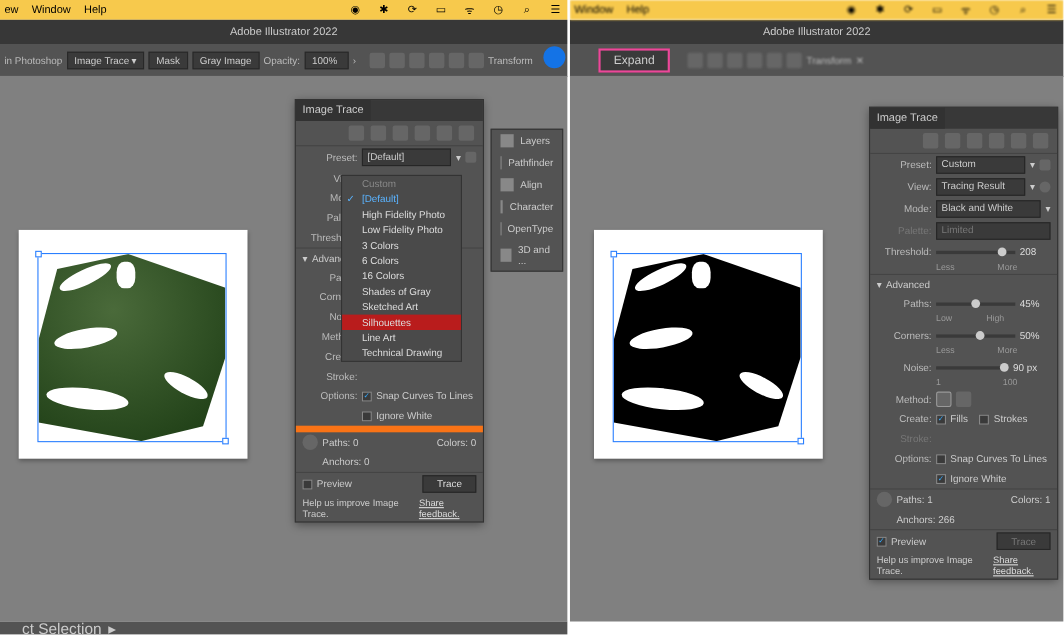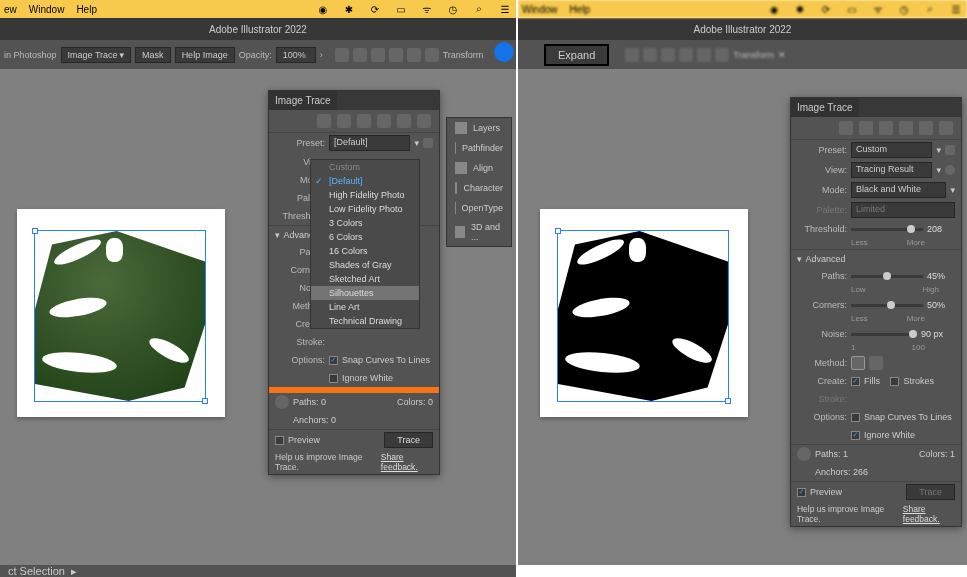--- a/index.html
+++ b/index.html
@@ -7,21 +7,21 @@
   .pane { position: relative; height: 577px; overflow: hidden; }
   .pane-left { width: 517px; }
   .pane-right { width: 450px; }
   .divider { width: 2px; background: #fff; }
   .menubar { background: #f7c94c; height: 18px; display: flex; align-items: center; font-size: 10px; color: #000; padding: 0 4px; gap: 12px; }
   .menubar .spacer { flex: 1; }
   .mb-icon { width: 14px; height: 14px; display: flex; align-items: center; justify-content: center; font-size: 10px; }
   .titlebar { background: #373737; height: 22px; display: flex; align-items: center; justify-content: center; color: #ccc; font-size: 10px; }
   .toolbar { background: #535353; height: 30px; display: flex; align-items: center; color: #ccc; font-size: 9px; padding: 0 4px; gap: 4px; position: relative; }
   .tb-btn { background: #3a3a3a; border: 1px solid #282828; padding: 2px 6px; color: #ccc; font-size: 9px; display: flex; align-items: center; gap: 2px; }
-  .tb-exp { border: 2px solid #000000; padding: 3px 12px; font-size: 11px; }
+  .tb-exp { border: 2px solid #ec4899; padding: 3px 12px; font-size: 11px; }
   .tb-text { color: #bbb; }
   .canvas { position: absolute; left: 0; right: 0; top: 69px; bottom: 12px; background: #808080; }
   .artboard { position: absolute; background: #fff; box-shadow: 0 2px 4px rgba(0,0,0,.3); }
   .sel-box { position: absolute; border: 1px solid #2a7fff; pointer-events: none; }
   .sel-box::before, .sel-box::after { content: ""; position: absolute; width: 4px; height: 4px; border: 1px solid #2a7fff; background: #fff; }
   .sel-box::before { top: -3px; left: -3px; }
   .sel-box::after { bottom: -3px; right: -3px; }
 
   .panel { position: absolute; background: #535353; border: 1px solid #333; color: #ccc; font-size: 9px; box-shadow: 0 2px 8px rgba(0,0,0,.4); }
   .panel-tab { background: #323232; padding: 4px 6px; display: inline-block; font-size: 10px; }
@@ -34,29 +34,29 @@
   .p-icon { width: 14px; height: 14px; background: #666; border-radius: 2px; }
   .slider { flex: 1; height: 3px; background: #3a3a3a; position: relative; display: flex; align-items: center; }
   .slider .knob { width: 8px; height: 8px; background: #ccc; border-radius: 50%; position: absolute; top: -3px; }
   .sub { font-size: 8px; color: #999; display: flex; justify-content: space-between; padding: 0 6px 2px; }
   .cb { width: 9px; height: 9px; border: 1px solid #888; display: inline-flex; align-items: center; justify-content: center; background: #3a3a3a; font-size: 7px; color: #3af; }
   .dd-list { position: absolute; background: #4a4a4a; border: 1px solid #333; color: #ddd; font-size: 9px; width: 110px; }
   .dd-item { padding: 2px 6px 2px 18px; position: relative; }
   .dd-item.sel { color: #5ab3ff; }
   .dd-item.sel::before { content: "✓"; position: absolute; left: 4px; }
   .dd-item.dis { color: #888; }
-  .dd-item.hov { background: #737373; }
+  .dd-item.hov { background: #b91c1c; }
   .btn { background: #3a3a3a; border: 1px solid #262626; padding: 2px 12px; color: #ddd; font-size: 9px; }
   .link { color: #ddd; text-decoration: underline; font-size: 8.5px; }
 
   .side-panels { position: absolute; background: #535353; border: 1px solid #333; color: #ccc; font-size: 9px; }
   .sp-row { display: flex; align-items: center; gap: 6px; padding: 4px 8px; min-height: 20px; }
   .sp-icon { width: 12px; height: 12px; background: #888; }
 
-  .statusbar { position: absolute; bottom: 0; left: 0; right: 0; height: 12px; background: #535353; color: #ccc; font-size: 11px; display: flex; align-items: center; padding: 0 8px; gap: 6px; }
+  .statusbar { position: absolute; bottom: 0; left: 0; right: 0; height: 12px; background: #535353; color: #ccc; font-size: 14px; display: flex; align-items: center; padding: 0 20px; gap: 6px; }
 
   
   .leaf-green { background: radial-gradient(circle at 40% 30%, #4a6a3a, #1a3a12); width: 100%; height: 100%; clip-path: polygon(48% 0, 100% 18%, 100% 55%, 88% 92%, 55% 100%, 0 90%, 0 46%, 10% 8%); position: relative; }
   .leaf-black { background: #000; width: 100%; height: 100%; clip-path: polygon(48% 0, 100% 18%, 100% 55%, 88% 92%, 55% 100%, 0 90%, 0 46%, 10% 8%); position: relative; }
   .cut { position: absolute; background: #fff; border-radius: 50%; }
 
   .blur { filter: blur(1.1px); }
 </style>
 </head>
 <body>
@@ -77,21 +77,21 @@
     <span class="mb-icon">☰</span>
   </div>
   <div class="titlebar">Adobe Illustrator 2022</div>
   <div class="toolbar">
     <span class="tb-text">in Photoshop</span>
     <div class="tb-btn">
         <span>Image Trace</span> 
         <span>▾</span>
       </div>
     <div class="tb-btn">Mask</div>
-    <div class="tb-btn">Help Image</div>
+    <div class="tb-btn">Gray Image</div>
     <span class="tb-text">Opacity:</span>
     <div class="tb-btn" style="width:40px">100%</div>
     <span class="tb-text">›</span>
     <div style="flex:0 0 4px"></div>
     <span class="p-icon"></span>
     <span class="p-icon"></span>
     <span class="p-icon"></span>
     <span class="p-icon"></span>
     <span class="p-icon"></span>
     <span class="p-icon"></span>
@@ -339,21 +339,21 @@
       </div>
     <div class="panel-row">
         <span class="panel-label">Paths:</span>
         <div class="slider">
           <div class="knob" style="left:45%"></div>
         </div>
         <span class="panel-val">45%</span>
       </div>
     <div class="sub">
         <span style="margin-left:54px">Low</span>
-        <span style="margin-right:16px">High</span>
+        <span style="margin-right:42px">High</span>
       </div>
     <div class="panel-row">
         <span class="panel-label">Corners:</span>
         <div class="slider">
           <div class="knob" style="left:50%"></div>
         </div>
         <span class="panel-val">50%</span>
       </div>
     <div class="sub">
         <span style="margin-left:54px">Less</span>

